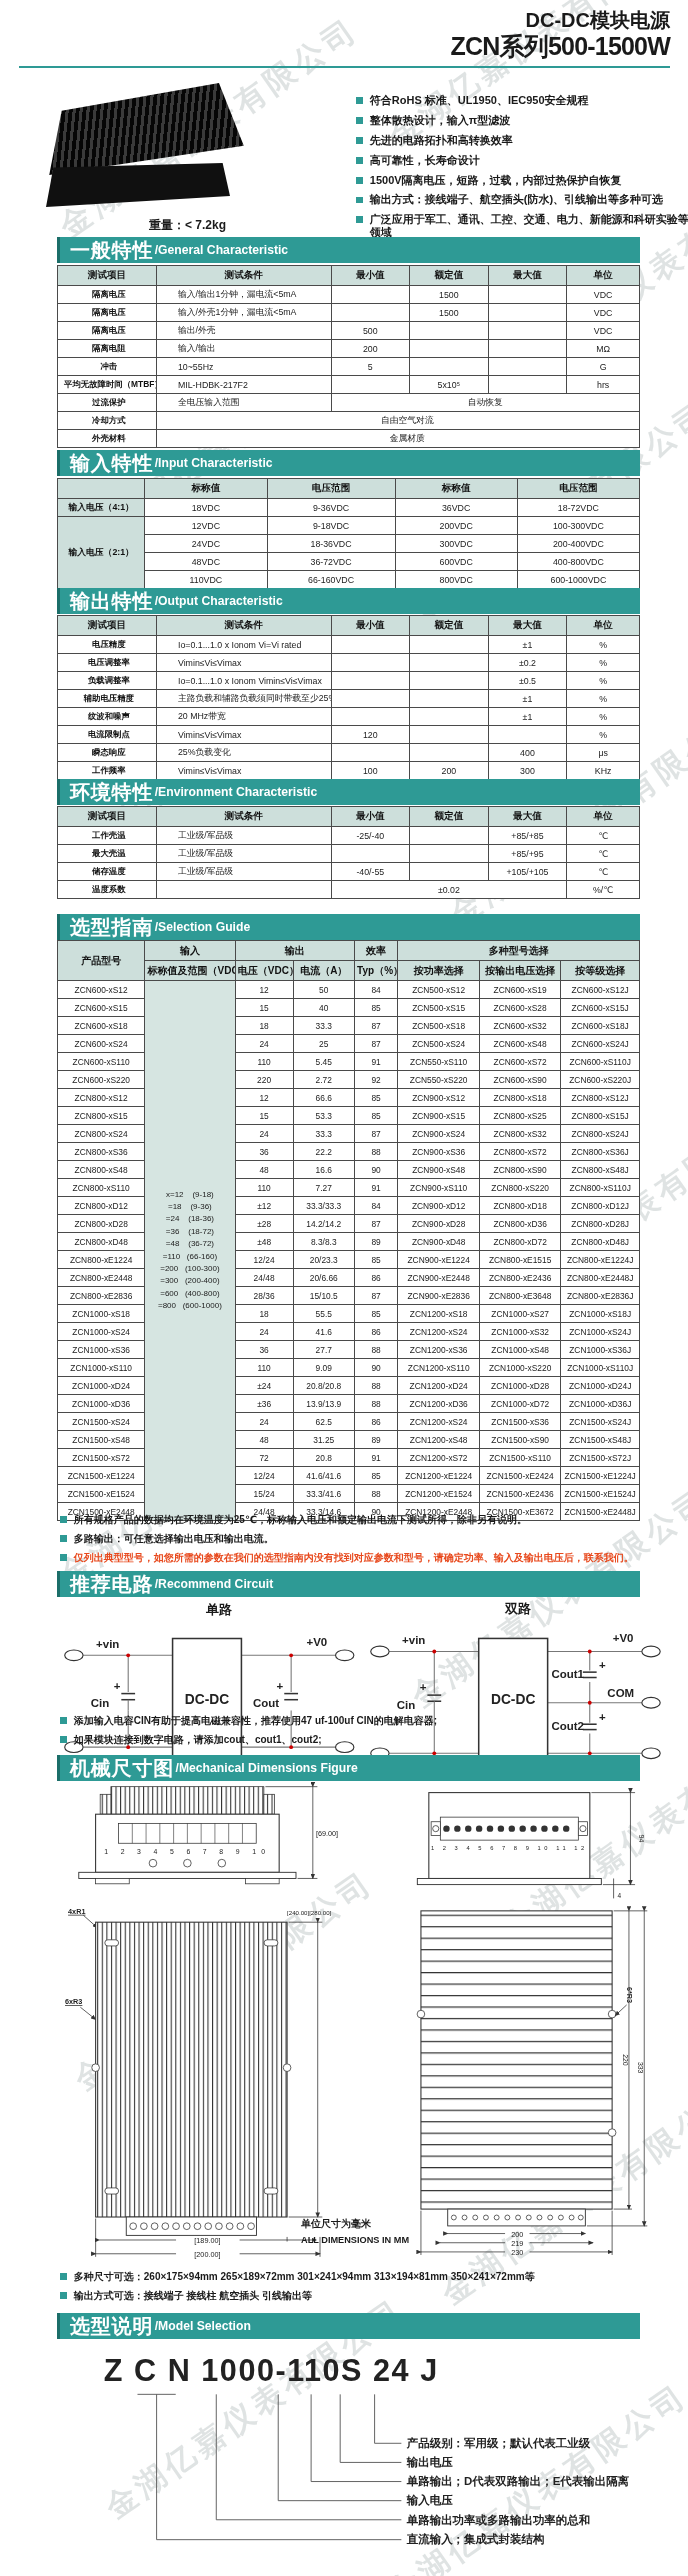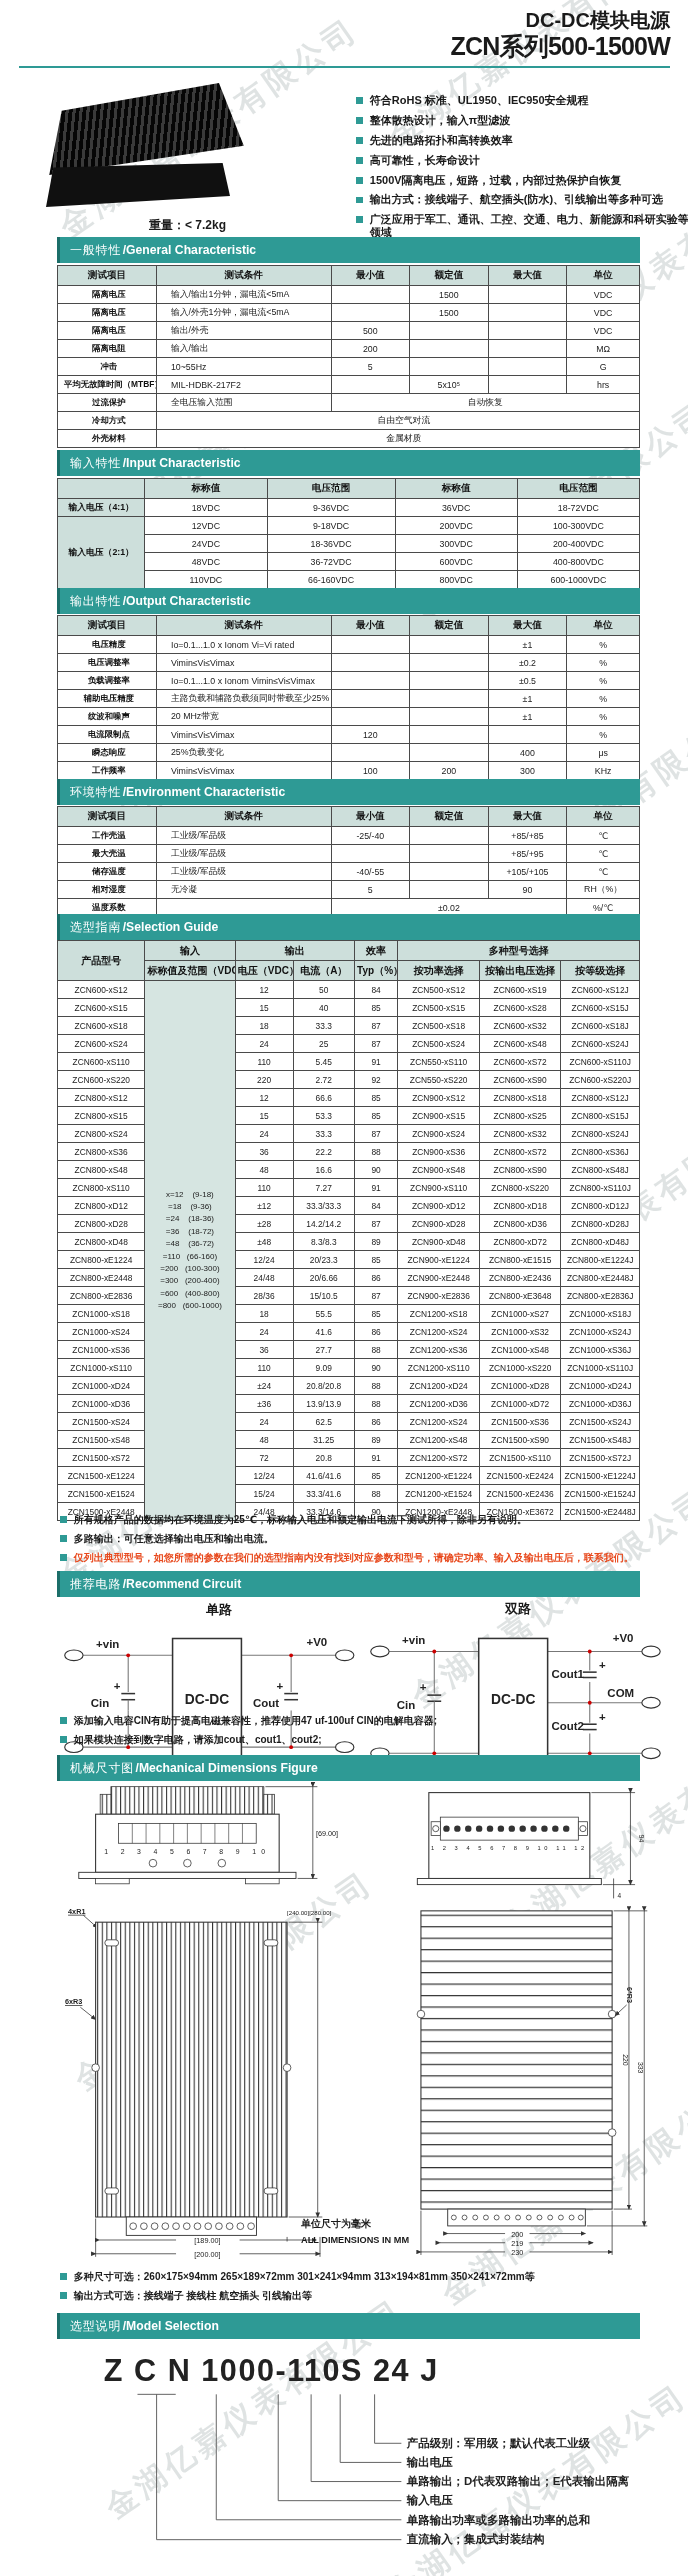--- a/index.html
+++ b/index.html
@@ -20,30 +20,30 @@
   .hs-base{position:absolute;left:23px;top:86px;width:184px;height:44px;background:#101010;
         clip-path:polygon(4% 10%,96% 0,100% 75%,0 100%);}
   .weight{position:absolute;left:149px;top:217px;font-size:12px;font-weight:bold;z-index:2}
   .features{position:absolute;left:342px;top:80px;margin:14px;padding:0;list-style:none;z-index:2;width:337px}
   .features li{display:flex;align-items:flex-start;margin-bottom:6.9px;font-size:11px;font-weight:bold;line-height:13px}
   ul .sq{flex:0 0 6.9px;width:6.9px;height:6.9px;background:#2E9A95;margin:3.1px 6.9px 0 0}
   
   .banner{position:absolute;left:57px;width:583px;height:26px;background:#2E9A95;color:#fff;
           display:flex;align-items:center;padding-left:10px;box-sizing:border-box;
           border-left:3.8px solid #1B6E69;z-index:2}
-  .banner .zh{font-size:12px;font-weight:normal;letter-spacing:0.8px}
+  .banner .zh{font-size:20px;font-weight:bold;letter-spacing:0.8px}
   .banner .en{font-size:12.2px;font-weight:bold;margin-left:1.5px}
   
   table{position:absolute;left:57px;width:583px;border-collapse:collapse;table-layout:fixed;
         background:#fff;z-index:2}
   th,td{border:0.8px solid #4a4a4a;font-size:8.8px;text-align:center;height:17px;
         padding:0 2.3px;overflow:hidden;white-space:nowrap;color:#222}
   th{background:#CDDFDB;font-weight:bold;font-size:9.6px;height:19px;color:#111}
   .tbl-spec td:first-child{text-align:center;padding-left:6.1px;font-weight:bold;font-size:8.4px;color:#111}
-  .tbl-spec td:nth-child(2){text-align:left;padding-left:14px}
+  .tbl-spec td:nth-child(2){text-align:left;padding-left:21px}
   td.c{text-align:center !important;font-weight:normal !important}
   td.shade{background:#CDDFDB;font-weight:bold;font-size:8.8px;color:#111;text-align:center !important;padding-left:2.3px !important}
   td.b{font-weight:bold;color:#111}
   .tbl-sel td{font-size:8.4px;height:17px}
   .tbl-sel th{font-size:10px}
   td.input-merge{background:#D6E5E1;white-space:pre;font-size:8px;line-height:1.55;
                  text-align:center;vertical-align:middle;font-weight:normal}
   
   .notes{position:absolute;left:60px;margin:0;padding:0;list-style:none;z-index:2;width:605px}
   .notes li{display:flex;align-items:flex-start;margin-bottom:6.9px;font-size:10px;font-weight:bold;line-height:12.2px}
@@ -400,28 +400,20 @@
         <td>+85/+95</td>
         <td>℃</td>
       </tr>
       <tr>
         <td>储存温度</td>
         <td>工业级/军品级</td>
         <td>-40/-55</td>
         <td></td>
         <td>+105/+105</td>
         <td>℃</td>
-      </tr>
-      <tr>
-        <td>相对湿度</td>
-        <td>无冷凝</td>
-        <td>5</td>
-        <td></td>
-        <td>90</td>
-        <td>RH（%）</td>
       </tr>
       <tr>
         <td>温度系数</td>
         <td></td>
         <td colspan="3" class="c">±0.02</td>
         <td>%/℃</td>
       </tr>
     </tbody>
   </table>
 

